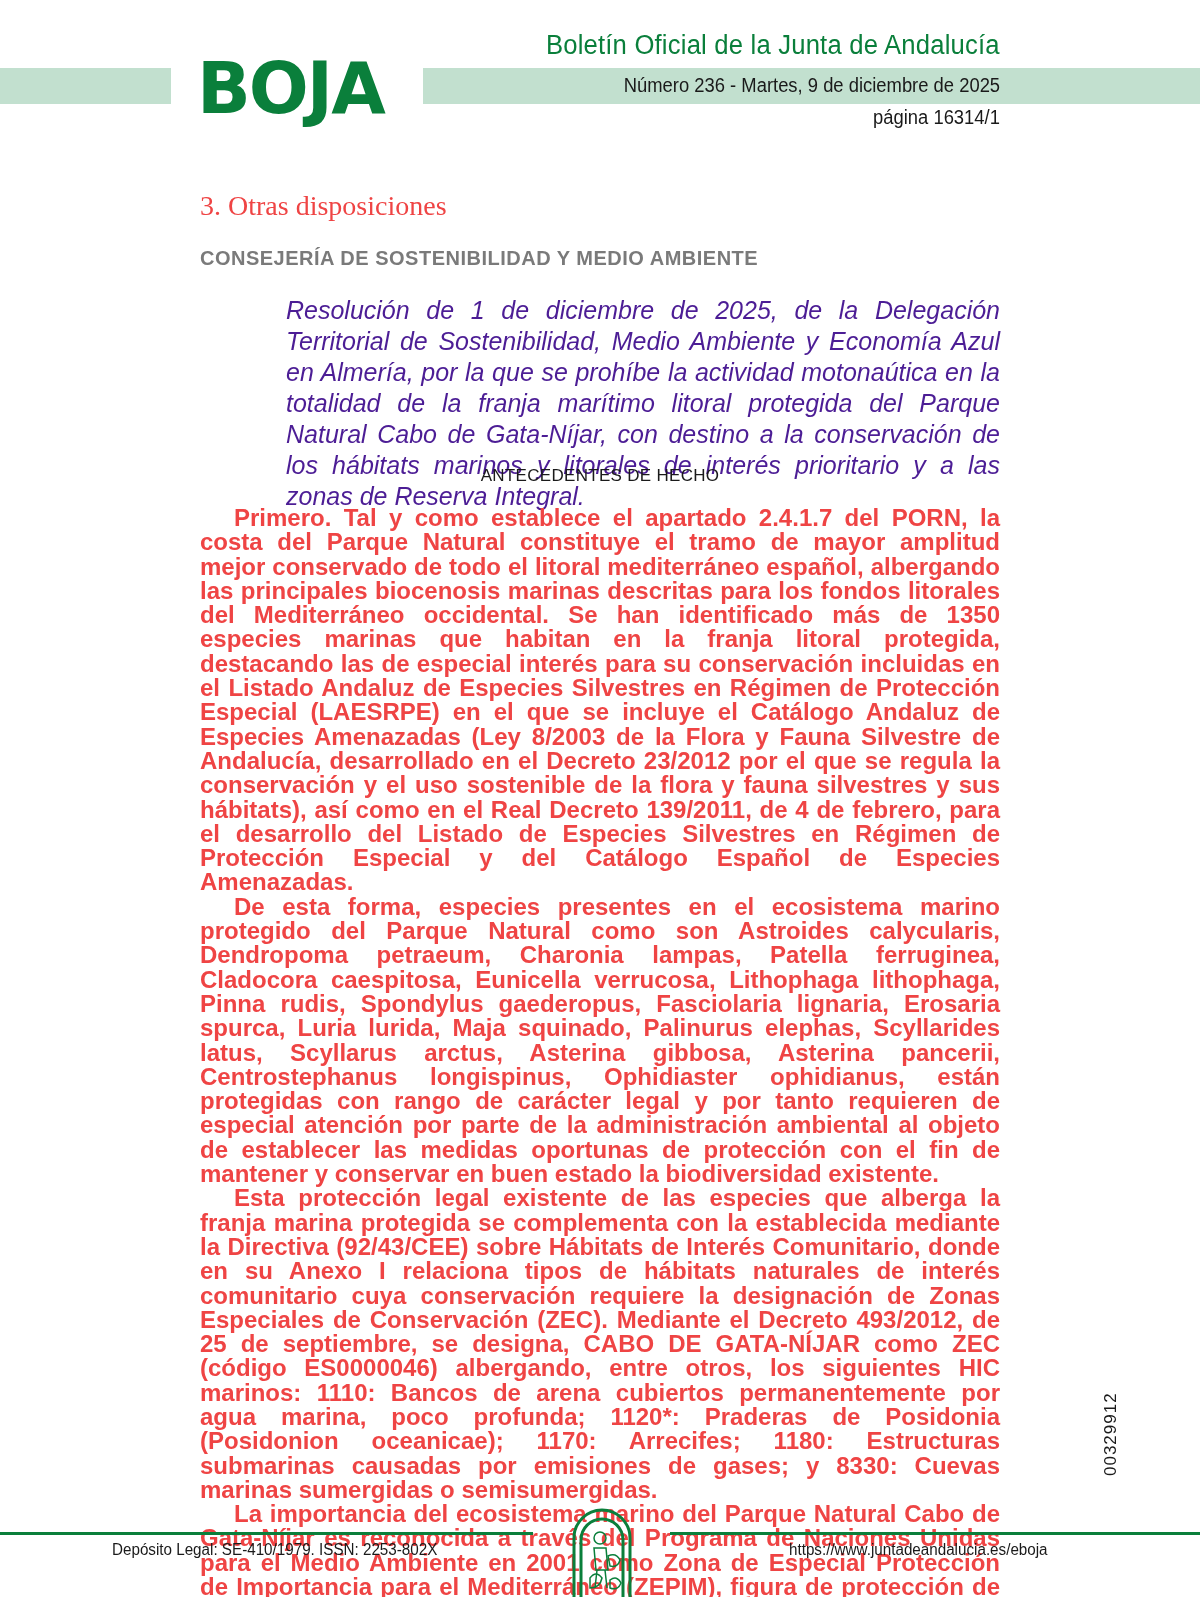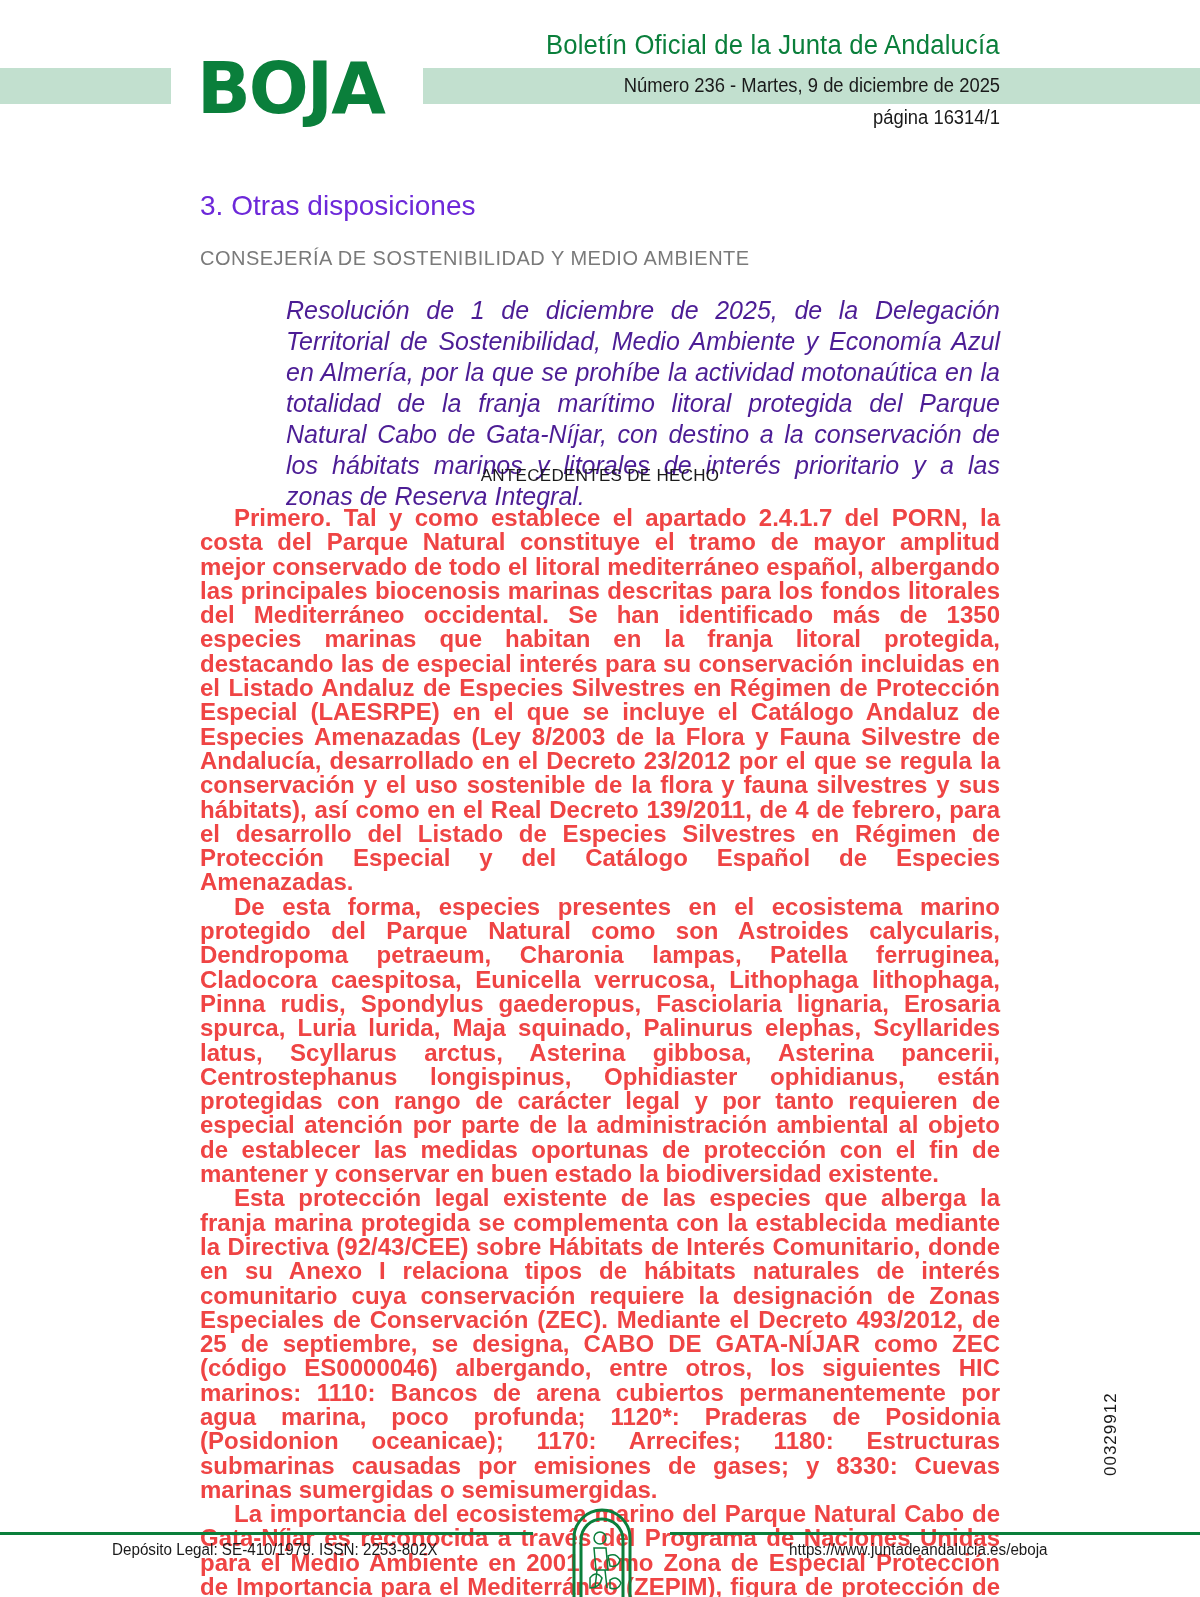--- a/index.html
+++ b/index.html
@@ -8,22 +8,22 @@
   .band { position:absolute; background:#c2e0cf; height:36px; top:68px; }
   .band-left { left:0; width:171px; }
   .band-right { left:423px; width:777px; }
 
   .logo { position:absolute; left:197px; top:52px; font-family:"DejaVu Sans", sans-serif; font-weight:bold; color:#0a7f3b; font-size:72px; letter-spacing:-2px; line-height:1; transform:scaleX(0.98); transform-origin:left; }
 
   .hdr-title { position:absolute; right:200px; top:30px; font-family:"Liberation Sans", sans-serif; color:#0a7f3b; font-size:27px; letter-spacing:0.2px; transform:scaleX(0.95); transform-origin:right; white-space:nowrap; }
   .hdr-number { position:absolute; right:200px; top:74px; font-size:20px; color:#1a1a1a; white-space:nowrap; transform:scaleX(0.92); transform-origin:right; }
   .hdr-page { position:absolute; right:200px; top:106px; font-size:20px; color:#1a1a1a; white-space:nowrap; transform:scaleX(0.92); transform-origin:right; }
 
-  .section-title { position:absolute; left:200px; top:190px; font-size:28px; color:#6d28d9; }
-  .ministry { position:absolute; left:200px; top:247px; font-size:20px; font-weight:normal; color:#7a7a7a; letter-spacing:0.5px; }
+  .section-title { position:absolute; left:200px; top:190px; font-size:28px; color:#ef4444;font-family:Liberation Serif, serif; }
+  .ministry { position:absolute; left:200px; top:247px; font-size:20px; font-weight:bold; color:#7a7a7a; letter-spacing:0.5px; }
 
   .summary { position:absolute; left:286px; top:295px; width:714px; font-size:25px; font-style:italic; line-height:31px; text-align:justify; color:#4c1d95; }
 
   .heading { position:absolute; left:200px; width:800px; top:466px; text-align:center; font-size:17px; color:#1a1a1a; letter-spacing:0.3px; }
 
   .body { position:absolute; left:200px; top:506px; width:800px; font-size:24px; line-height:24.3px; text-align:justify; color:#ef4444;font-weight:bold; }
   .body p { margin:0; text-indent:34px; }
 
   .side-code { position:absolute; left:1101px; top:1476px; transform:rotate(-90deg); transform-origin:left top; font-size:17px; color:#1a1a1a; letter-spacing:1px; white-space:nowrap; }
 

